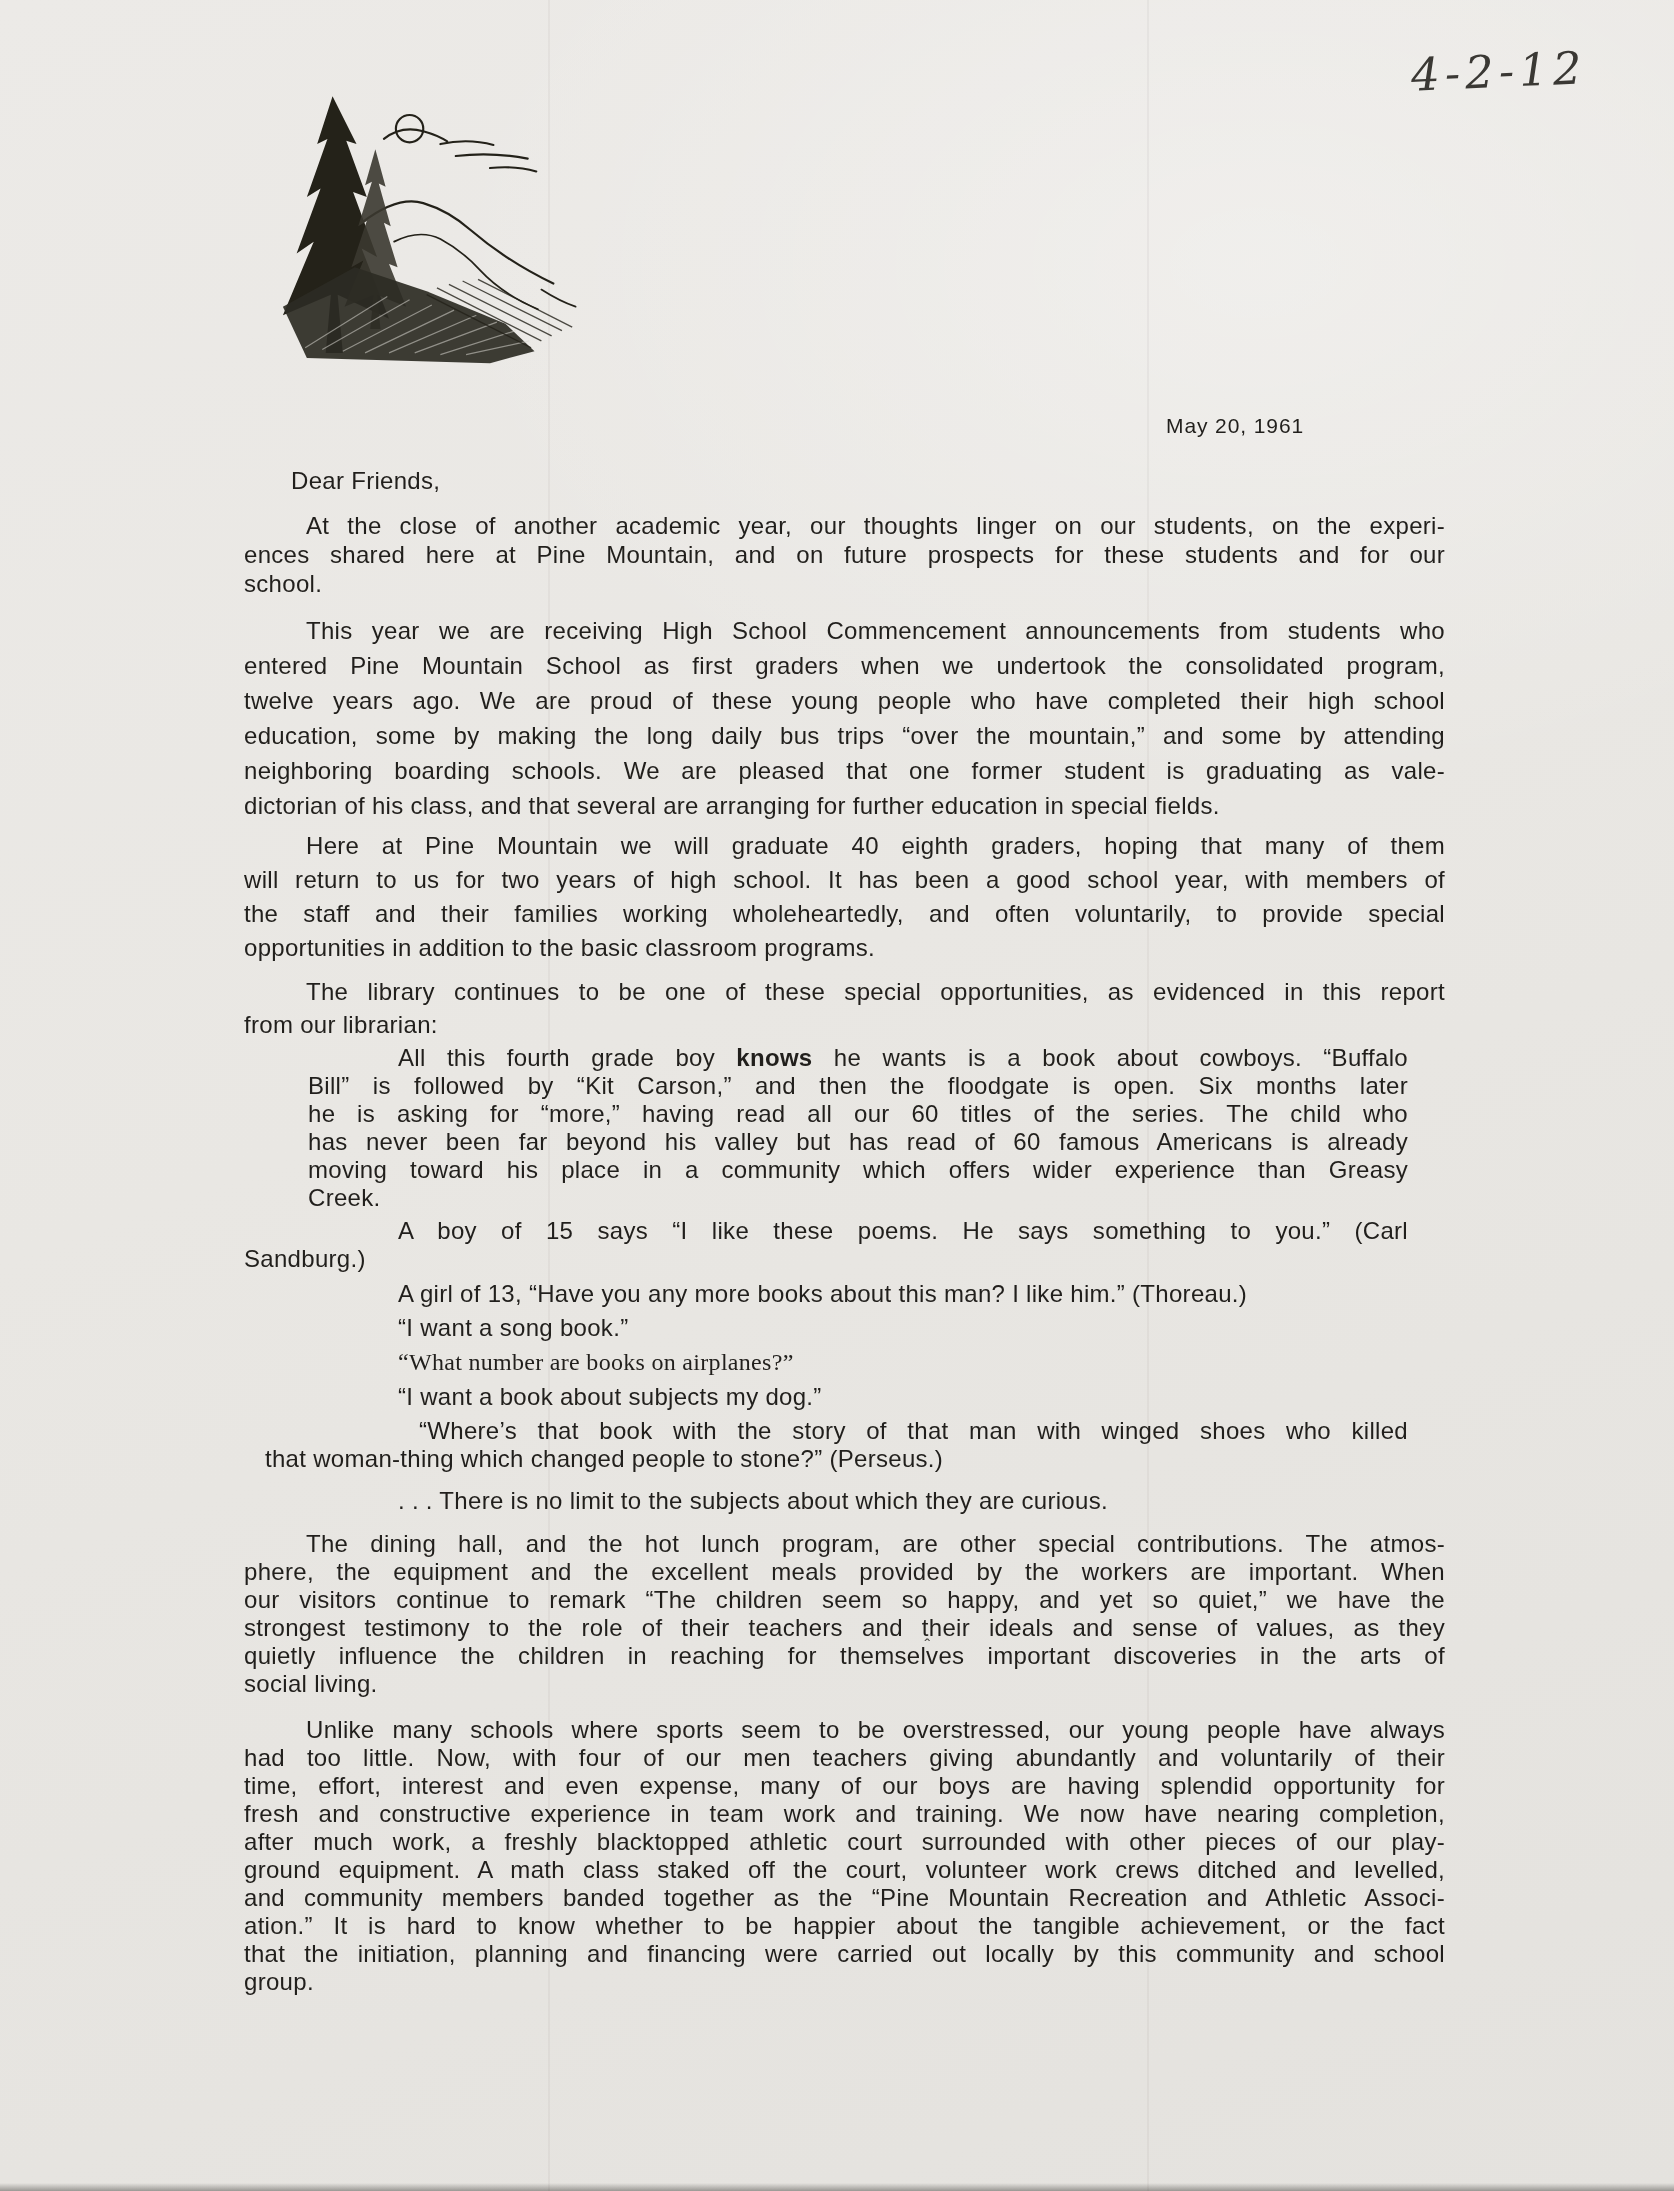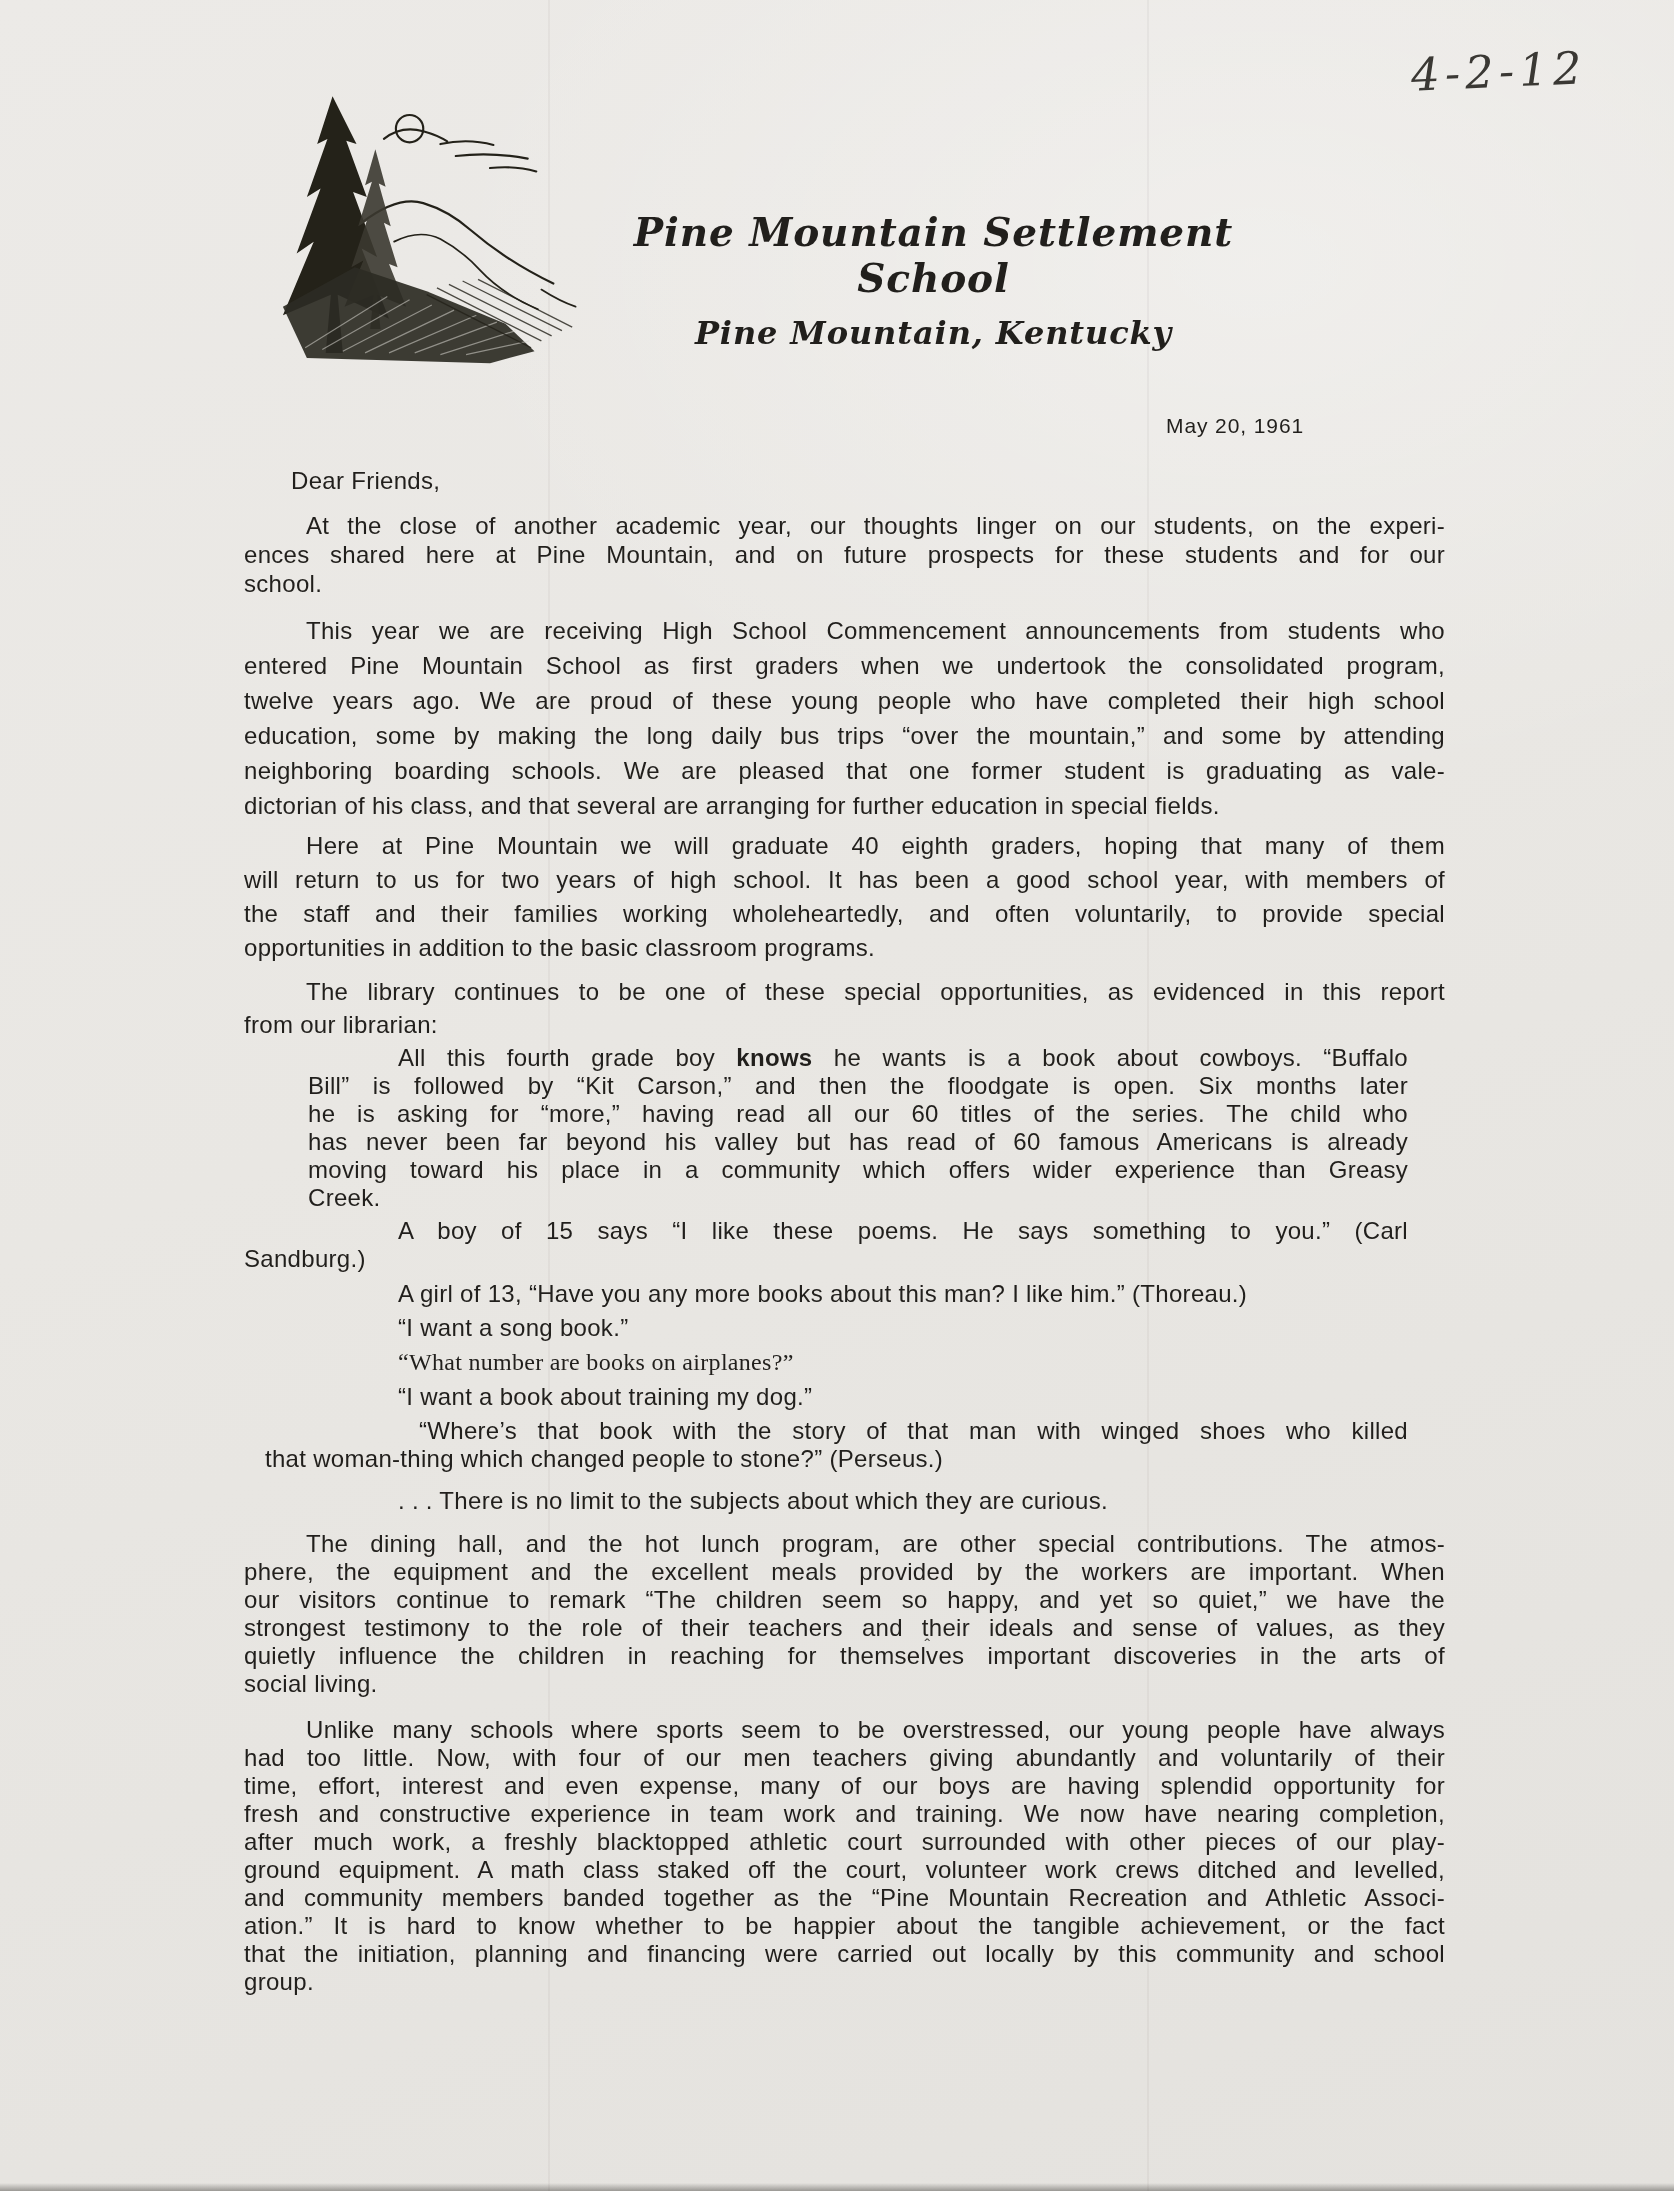--- a/index.html
+++ b/index.html
@@ -111,24 +111,20 @@
     </g>
     <g stroke="#232119" stroke-width="1.6" opacity=".8">
       <path d="M226 238 L348 300"></path>
         <path d="M238 230 L360 292"></path>
         <path d="M252 226 L372 286"></path>
       <path d="M268 222 L384 280"></path>
         <path d="M286 220 L396 276"></path>
     </g>
   </svg>
 
-  <div class="masthead">
-    <div class="school">Pine Mountain Settlement School</div>
-    <div class="loc">Pine Mountain, Kentucky</div>
-  </div>
 
   <div class="dateline">May 20, 1961</div>
   <div class="salutation">Dear Friends,</div>
 
   <div id="letter-body">
       <div class="para" data-para="p1">
         <div class="line first">At the close of another academic year, our thoughts linger on our students, on the experi-</div>
         <div class="line">ences shared here at Pine Mountain, and on future prospects for these students and for our</div>
         <div class="line last">school.</div>
       </div>
@@ -165,21 +161,21 @@
       <div class="para" data-para="q3">
         <div class="line first last">A girl of 13, “Have you any more books about this man? I like him.” (Thoreau.)</div>
       </div>
       <div class="para" data-para="q4">
         <div class="line first last">“I want a song book.”</div>
       </div>
       <div class="para" data-para="q5">
         <div class="line first last">“What number are books on airplanes?”</div>
       </div>
       <div class="para" data-para="q6">
-        <div class="line first last">“I want a book about training my dog.”</div>
+        <div class="line first last">“I want a book about subjects my dog.”</div>
       </div>
       <div class="para" data-para="q7">
         <div class="line first">“Where’s that book with the story of that man with winged shoes who killed</div>
         <div class="line last">that woman-thing which changed people to stone?” (Perseus.)</div>
       </div>
       <div class="para" data-para="q8">
         <div class="line first last">. . . There is no limit to the subjects about which they are curious.</div>
       </div>
       <div class="para" data-para="p6">
         <div class="line first">The dining hall, and the hot lunch program, are other special contributions. The atmos-</div>

